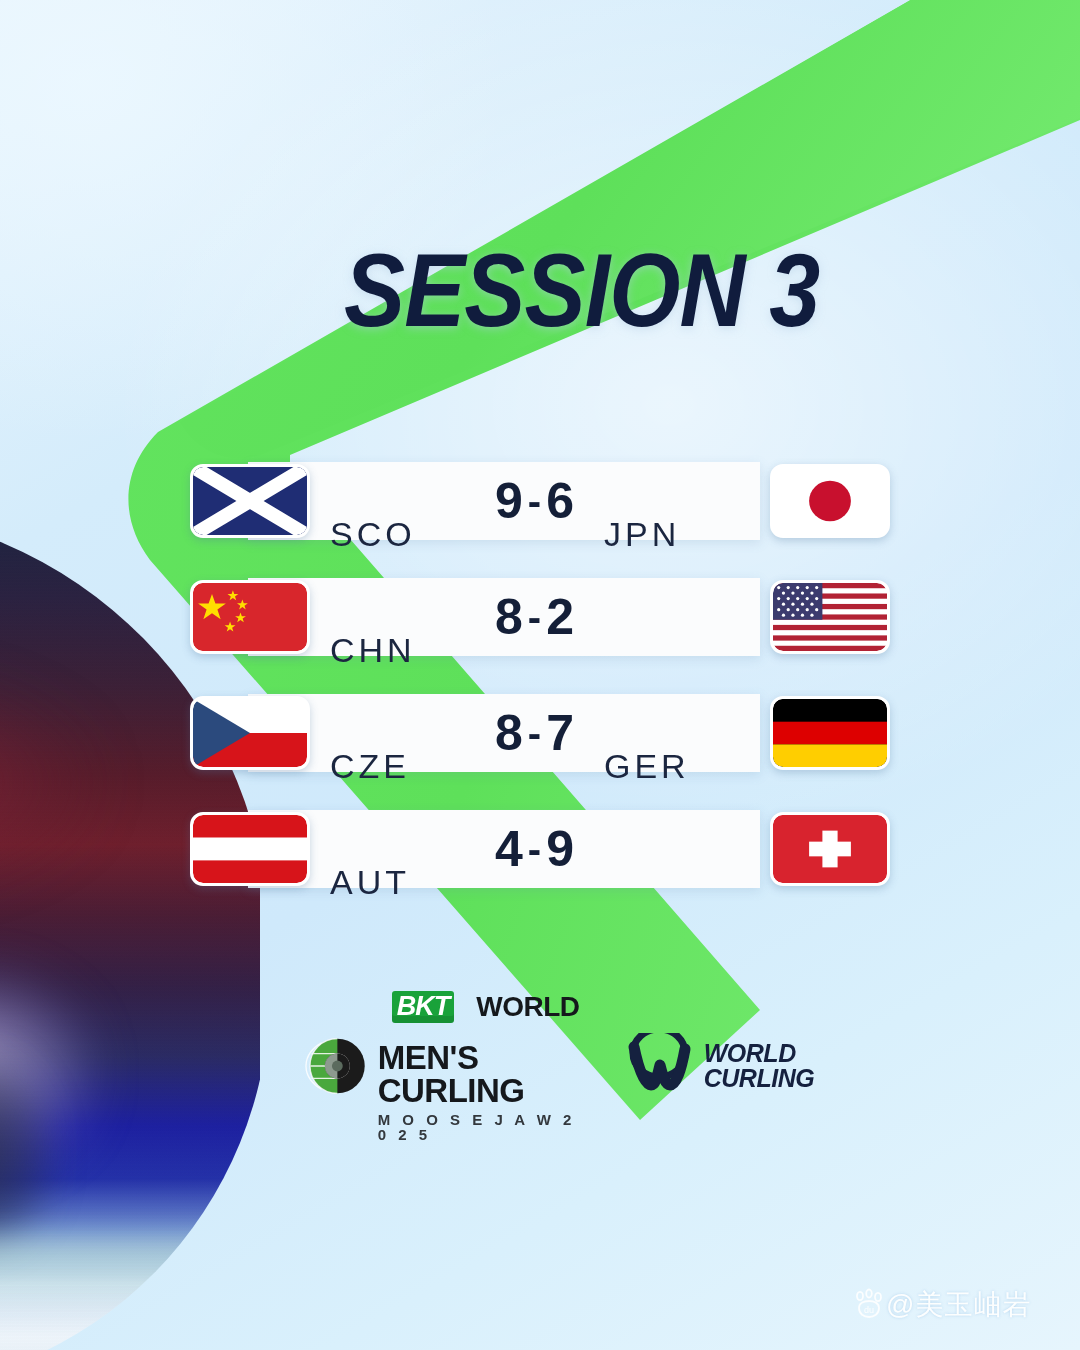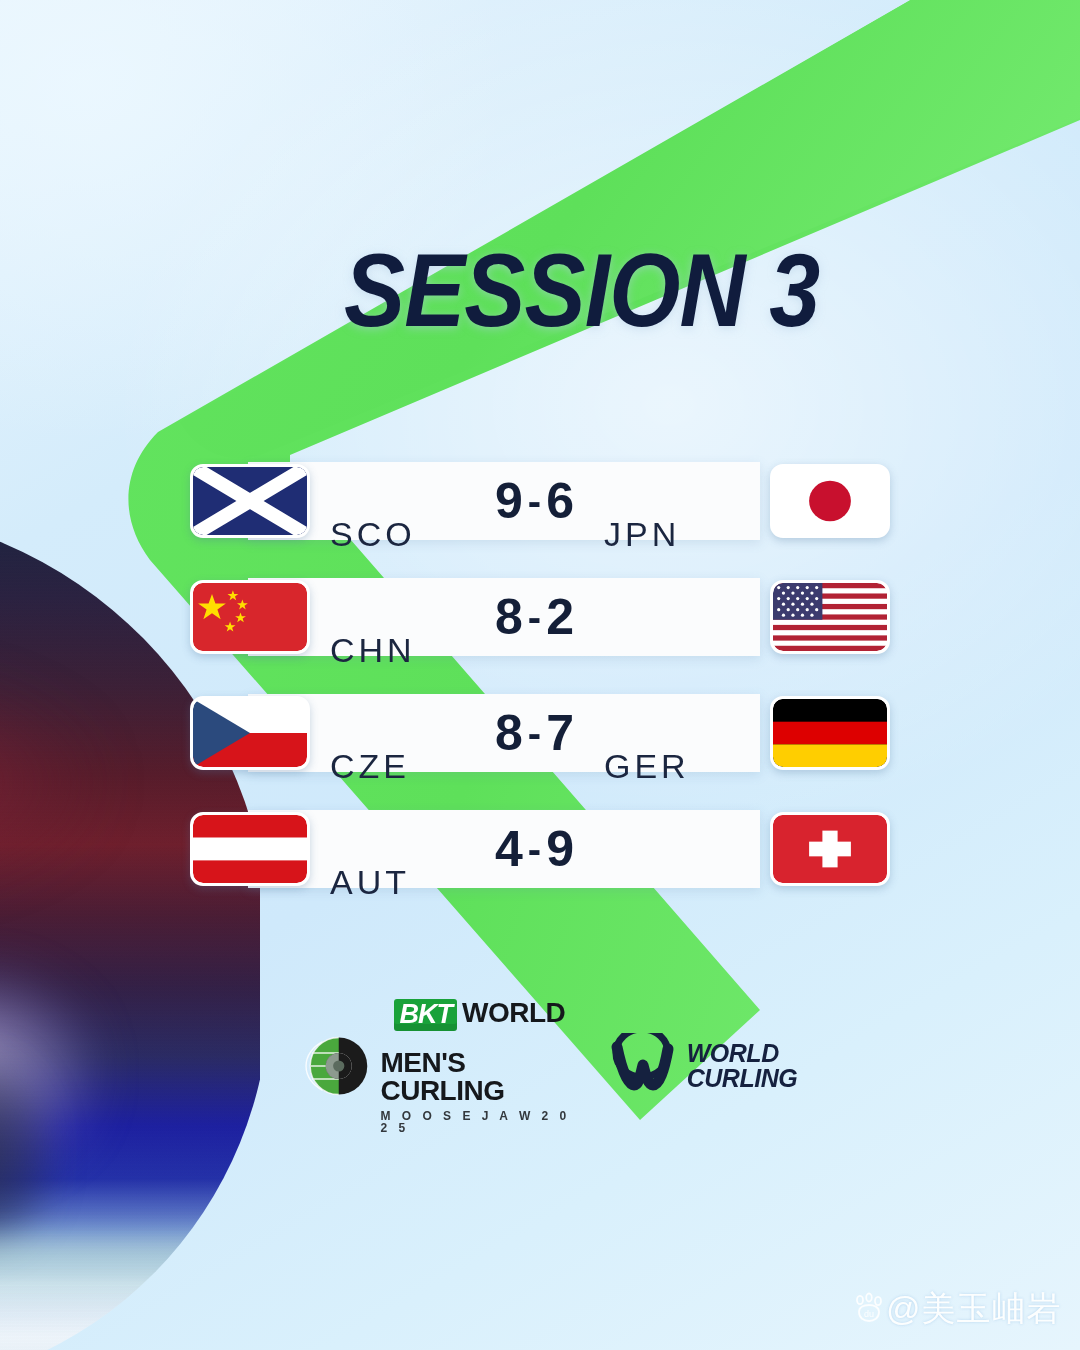--- a/index.html
+++ b/index.html
@@ -231,22 +231,22 @@
     align-items: center;
     gap: 8px;
   }
   .bkt-text-block {
     display: flex;
     flex-direction: column;
     line-height: 1;
   }
   .bkt-line1 {
     display: flex;
-    align-items: flex-start;
-    gap: 5px;
+    align-items: center;
+    gap: 22px;
     padding-left: 14px;
   }
   .bkt-badge {
     background: #19a23a;
     color: #ffffff;
     font-weight: 900;
     font-style: italic;
     font-size: 27px;
     padding: 2px 5px 3px 5px;
     border-radius: 3px;
@@ -255,27 +255,27 @@
     box-shadow: inset 0 -7px 0 rgba(0,0,0,0.10);
   }
   .bkt-word {
     font-weight: 900;
     font-size: 28px;
     color: #15181c;
     letter-spacing: -0.5px;
   }
   .bkt-line2 {
     font-weight: 900;
-    font-size: 28px;
+    font-size: 33px;
     color: #15181c;
     letter-spacing: -0.5px;
     margin-top: 18px;
   }
   .bkt-line3 {
-    font-size: 12px;
+    font-size: 15px;
     font-weight: 700;
     color: #33383d;
     letter-spacing: 4px;
     margin-top: 5px;
   }
   #wc-logo {
     display: flex;
     align-items: center;
     gap: 9px;
   }
@@ -293,21 +293,21 @@
   
   #watermark {
     position: absolute;
     left: 852px;
     top: 1286px;
     display: flex;
     align-items: center;
     opacity: 0.92;
   }
   #watermark .wm-text {
-    font-size: 34px;
+    font-size: 28px;
     color: #ffffff;
     font-weight: 400;
     letter-spacing: 1px;
     text-shadow: 0 0 3px rgba(170,205,235,0.9);
   }
 </style>
 </head>
 <body>
 
 <div id="poster">

